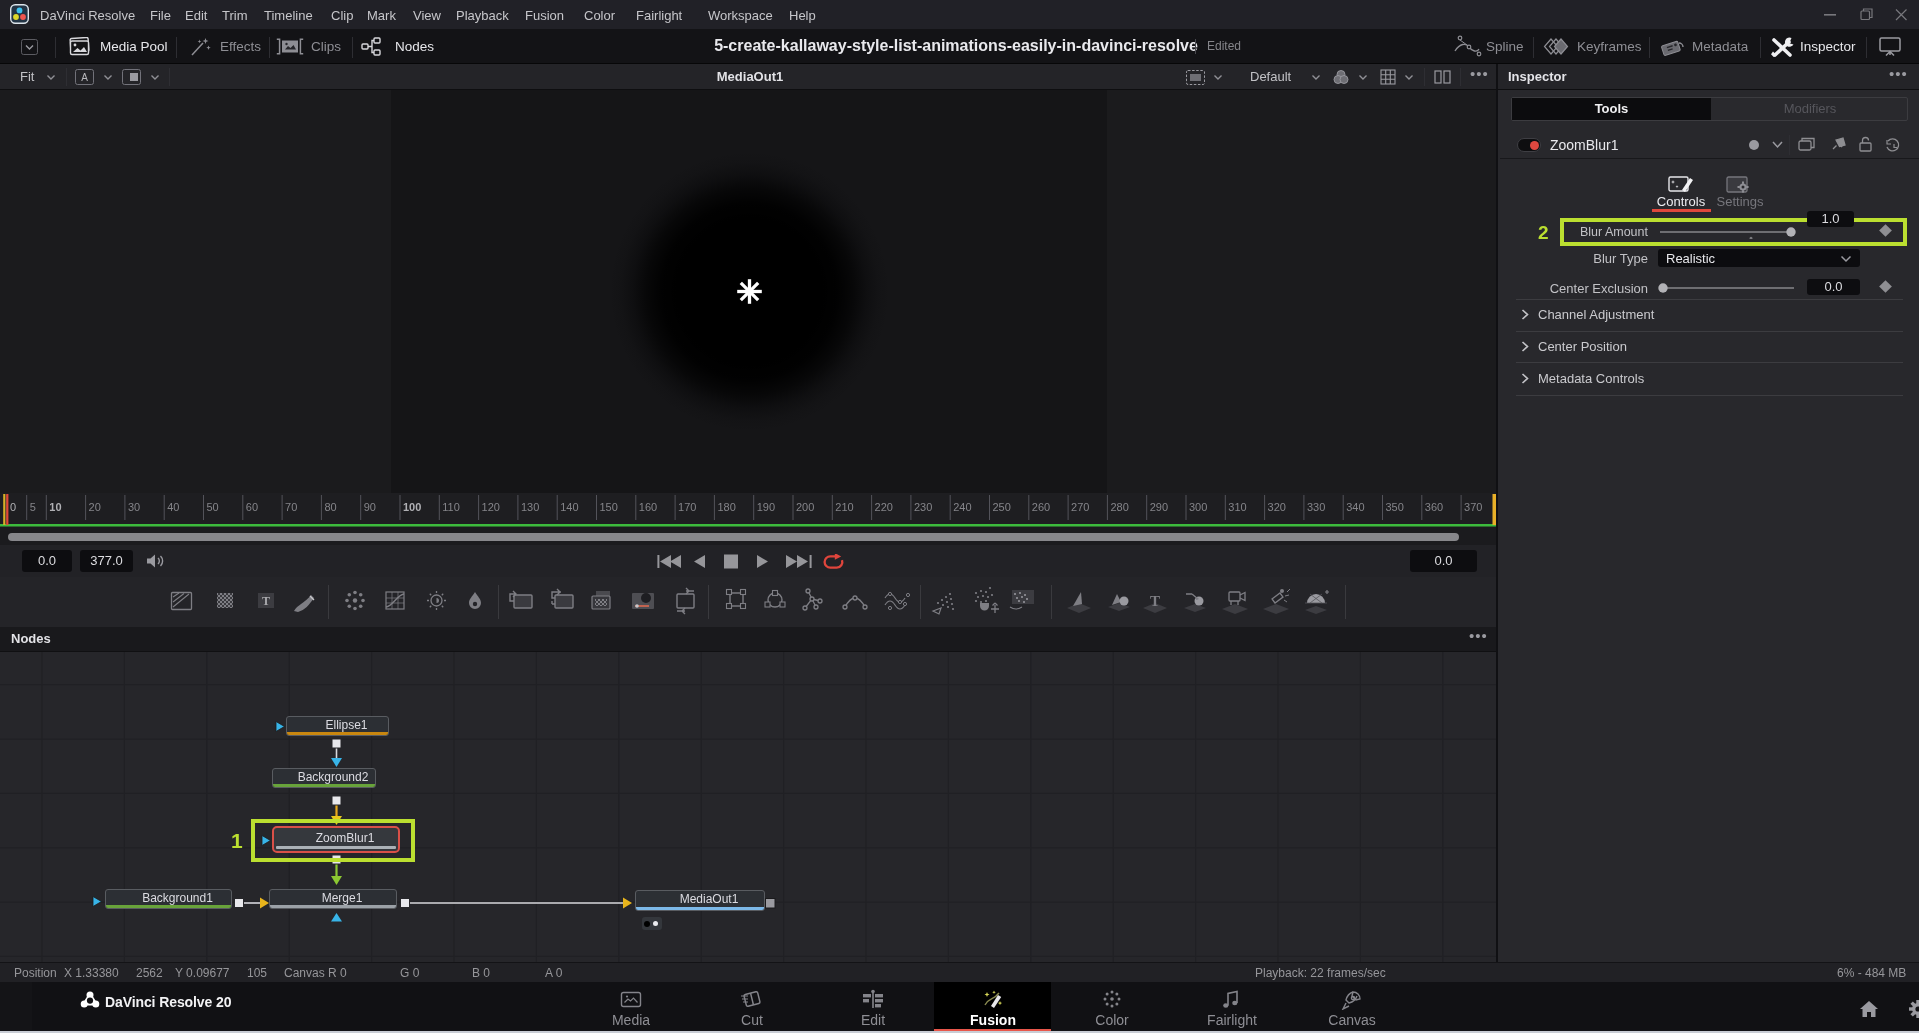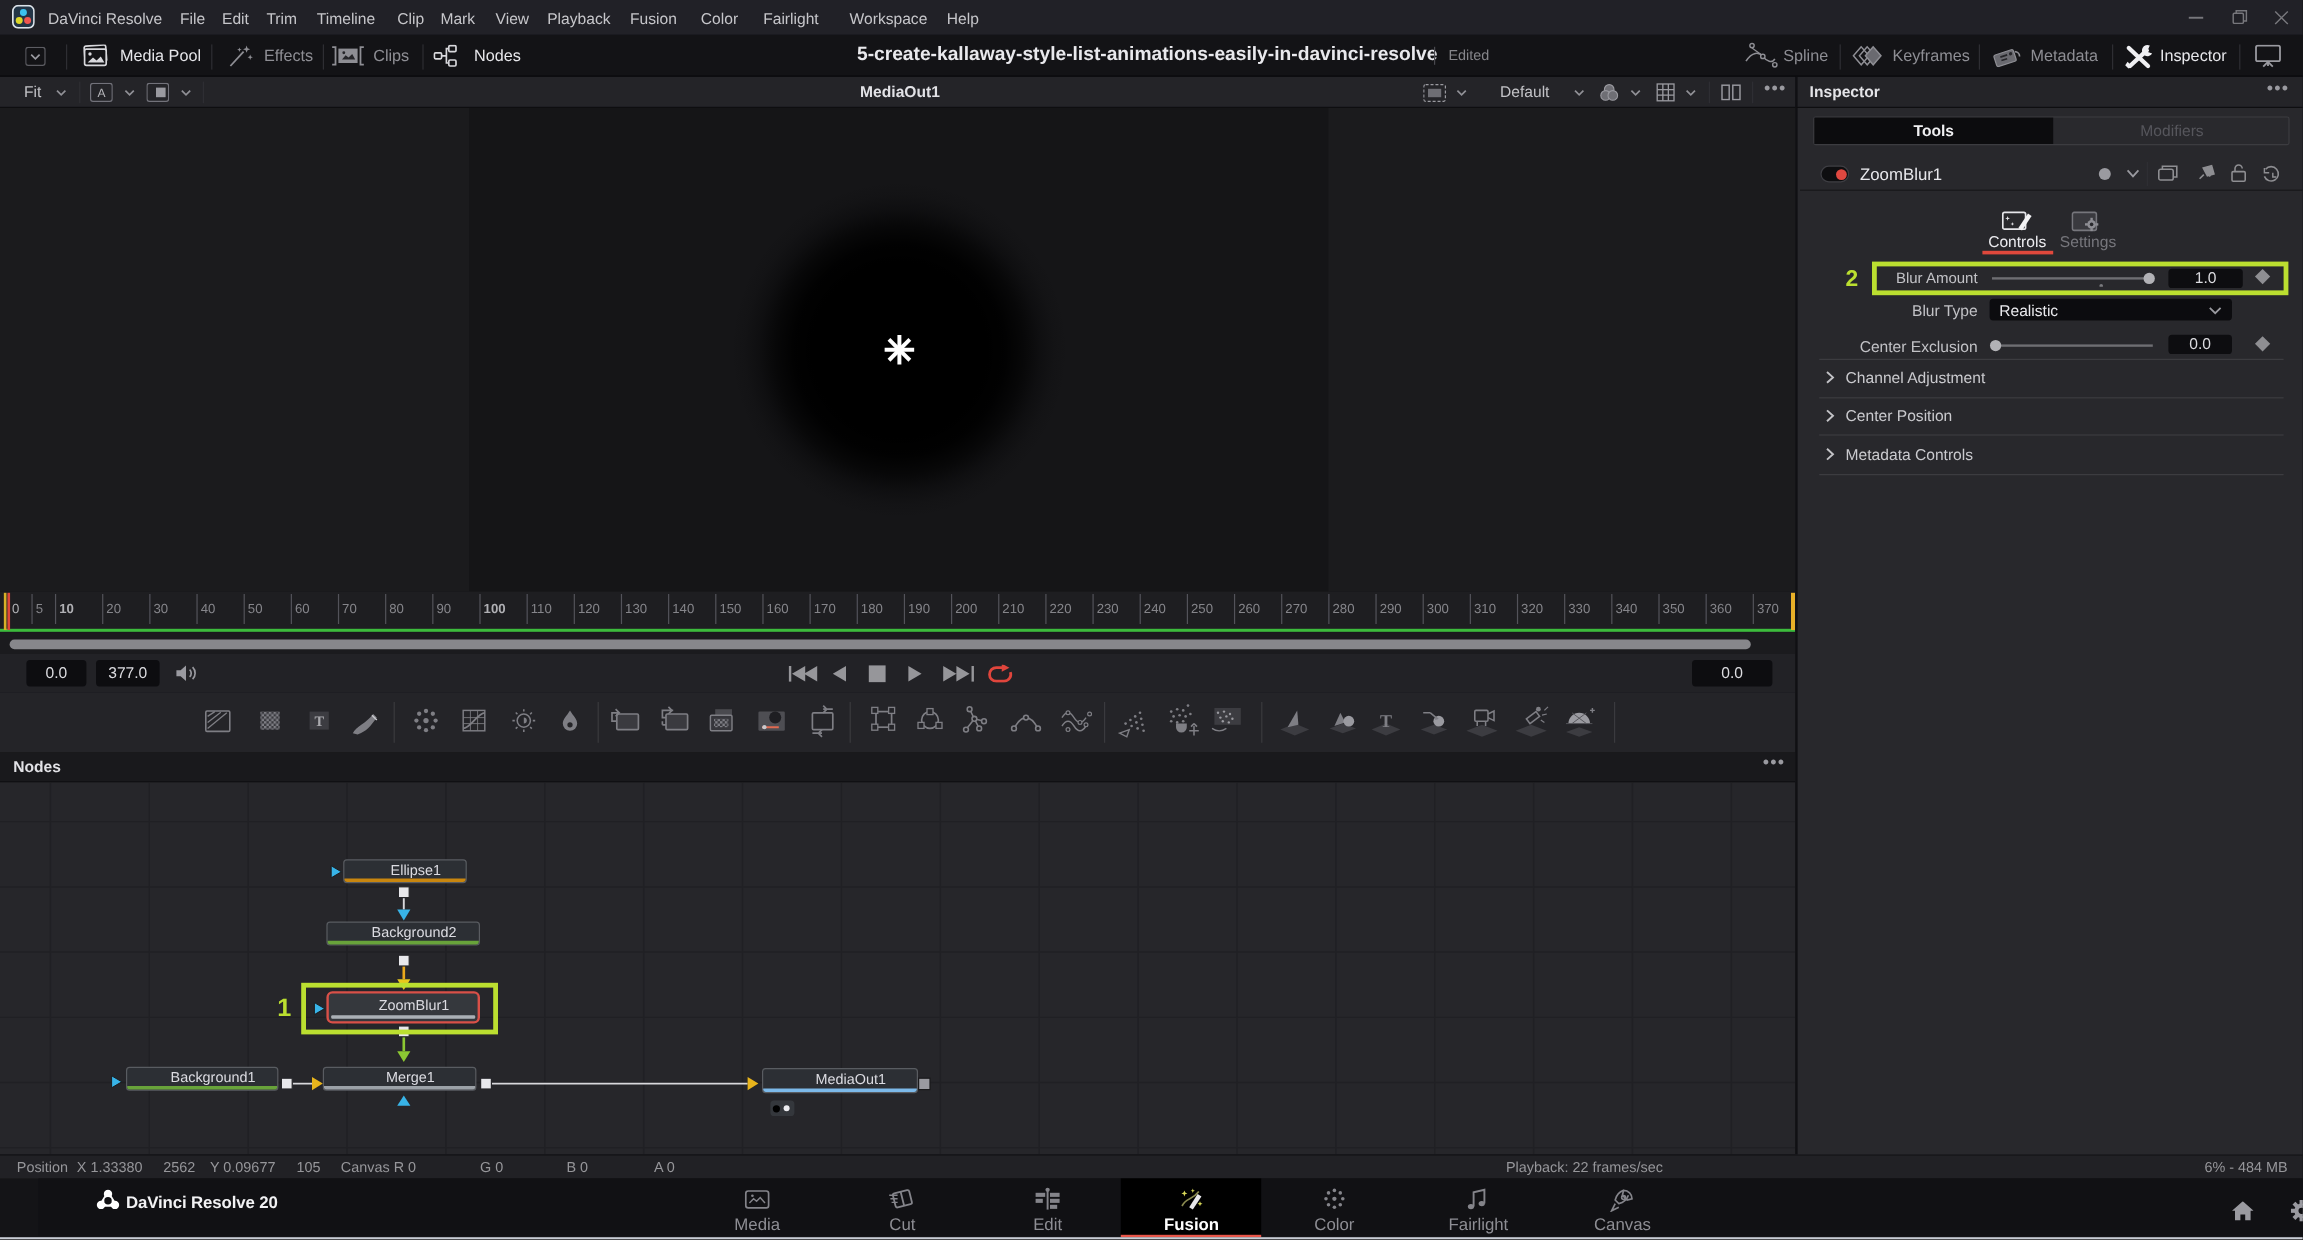--- a/index.html
+++ b/index.html
@@ -604,21 +604,21 @@
           <path d="M331 269.5 h11 l-5.5 -8.5z" fill="#38b4e8"></path>
           <path d="M276 69.5 v10 l8.5 -5z" fill="#38b4e8" stroke="#1a1a1c" stroke-width="0.8"></path>
           <path d="M262 183.5 v10 l8.5 -5z" fill="#38b4e8" stroke="#1a1a1c" stroke-width="0.8"></path>
           <path d="M93 244.5 v10 l8.5 -5z" fill="#38b4e8" stroke="#1a1a1c" stroke-width="0.8"></path>
           <rect x="765.5" y="246.5" width="9.5" height="9.5" fill="#9a9aa0" stroke="#1a1a1c"></rect>
         </g>
       </svg>
       <div class="abs" style="left:251px;top:167px;width:164px;height:43px;border:4px solid #bbdf30"></div>
       <span class="abs" style="left:231px;top:177px;font-size:21px;font-weight:bold;color:#bbdf30">1</span>
       <div class="node" style="left:286px;top:64px;width:103px;height:20px;line-height:16px">Ellipse1<div class="ul" style="background:#c8860f"></div></div>
-      <div class="node" style="left:272px;top:116px;width:128px;height:20px;line-height:16px">Background2<div class="ul" style="background:#68a33a"></div></div>
+      <div class="node" style="left:272px;top:116px;width:104px;height:20px;line-height:16px">Background2<div class="ul" style="background:#68a33a"></div></div>
       <div class="node" style="left:272px;top:174px;width:128px;height:27px;background:#35383d;border:2px solid #d95048;border-radius:5px;line-height:20px">ZoomBlur1<div style="position:absolute;left:2px;right:2px;bottom:2px;height:3px;background:#aab0b6;border-radius:1px"></div></div>
       <div class="node" style="left:105px;top:237px;width:127px;height:20px;line-height:16px">Background1<div class="ul" style="background:#68a33a"></div></div>
       <div class="node" style="left:269px;top:237px;width:128px;height:20px;line-height:16px">Merge1<div class="ul" style="background:#9ba1a7"></div></div>
       <div class="node" style="left:635px;top:238px;width:130px;height:21px;line-height:17px">MediaOut1<div class="ul" style="background:#7cb9e9"></div></div>
       <div class="abs" style="left:642px;top:265px;width:20px;height:13px;background:#34373c;border-radius:3px">
         <div style="position:absolute;left:2px;top:3.5px;width:6px;height:6px;border-radius:50%;background:#000"></div>
         <div style="position:absolute;left:10.5px;top:4px;width:5px;height:5px;border-radius:50%;background:#ececf0"></div>
       </div>
     </div>
 <div class="abs status">
@@ -786,21 +786,21 @@
       <div class="abs" style="left:62px;top:128px;width:347px;height:28px;border:4px solid #bbdf30"></div>
       <span class="abs" style="left:40px;top:132px;font-size:19px;font-weight:bold;color:#bbdf30">2</span>
       <span class="abs ilabel" style="left:150px;top:135px;width:0;white-space:nowrap;font-size:12.5px">
         <span style="position:absolute;right:0">Blur Amount</span>
       </span>
       <svg class="abs" style="left:158px;top:135px" width="145" height="14" viewBox="0 0 145 14">
         <rect x="4" y="6" width="132" height="2" fill="#6e6e72"></rect>
         <circle cx="135" cy="7" r="4.7" fill="#b2b2b6"></circle>
         <circle cx="95" cy="13.2" r="1.5" fill="#7a7a7e"></circle>
       </svg>
-      <div class="vbox" style="left:309px;top:134px;width:62px;height:16px;line-height:16px">1.0</div>
+      <div class="vbox" style="left:309px;top:121px;width:47px;height:16px;line-height:16px">1.0</div>
       <div class="abs" style="left:383px;top:135.5px;width:9px;height:9px;background:#8e8e92;transform:rotate(45deg)"></div>
       <span class="abs ilabel" style="left:150px;top:161px;width:0">
         <span style="position:absolute;right:0">Blur Type</span>
       </span>
       <div class="dd" style="left:160px;top:159px;width:202px;height:18px">
         <span class="abs" style="left:8px;top:2px;font-size:13px;color:#e8e8ec">Realistic</span>
         <svg class="abs" style="left:182px;top:6px" width="12" height="8" viewBox="0 0 12 8">
           <path d="M1.5 1.5 L6 6 L10.5 1.5" stroke="#9a9aa0" stroke-width="1.5" fill="none"></path>
         </svg>
       </div>

